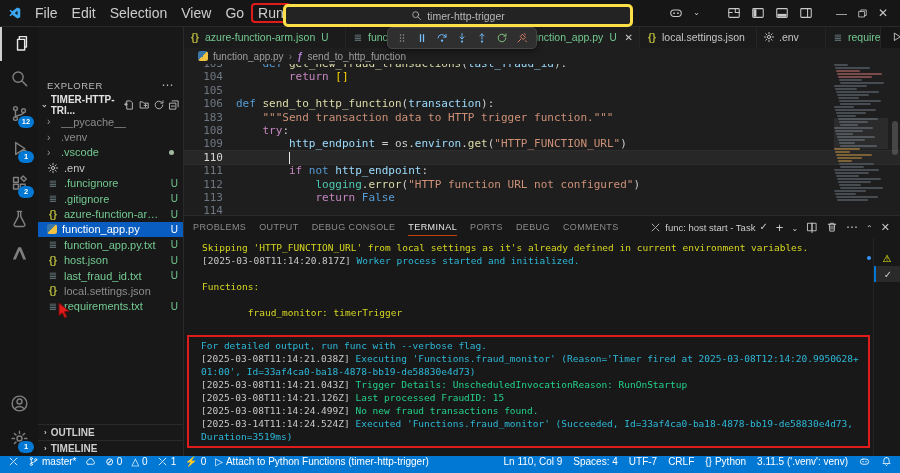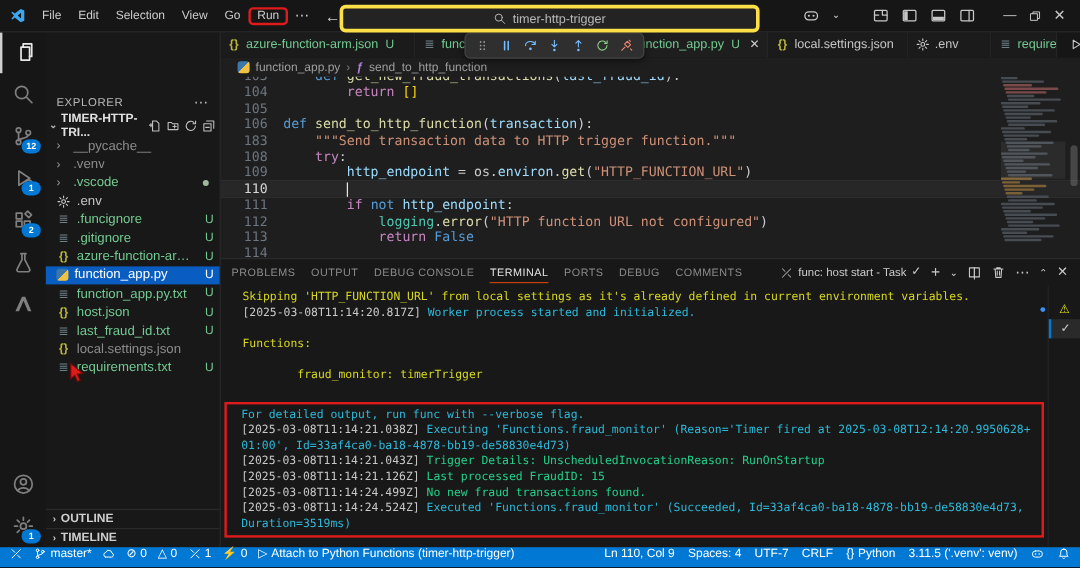--- a/index.html
+++ b/index.html
@@ -8,21 +8,21 @@
        --acc:#0078d4;--ann:#e01b1b;--untracked:#73c991;
        --tyel:#d7d722;--tcyan:#2eb8d8;--tgreen:#23d18b;}
   .ic{display:inline-flex;width:14px;height:14px;flex:none;align-items:center;justify-content:center;}
   .ic svg{width:100%;height:100%;stroke:currentColor;fill:none;stroke-width:1.2;stroke-linecap:round;stroke-linejoin:round;}
   .ic.lg{width:19px;height:19px}.ic.sm{width:12px;height:12px}.ic.xs{width:11px;height:11px}
   .glyph{font-size:11px;line-height:1;flex:none}
 
   
   .titlebar{position:absolute;top:0;left:0;right:0;height:26px;background:#161616;
             border-bottom:1px solid #2a2a2a;display:flex;align-items:center;z-index:30;}
-  .menu-item{padding:1px 7px;font-size:10px;color:#cccccc;border-radius:4px;cursor:default}
+  .menu-item{padding:1px 7px;font-size:14px;color:#cccccc;border-radius:4px;cursor:default}
   .menu-item.red-outline{border:2px solid var(--ann);padding:0 5px;}
   .menu-more{padding:0 6px;color:#ccc;font-size:12px}
   .nav-arrow{color:#cfcfcf;font-size:13px;padding:0 7px}
   .searchbox{position:absolute;left:283px;top:4px;width:344px;height:17px;background:#232323;
              border:3px solid #fde047;border-radius:5px;display:flex;align-items:center;
              justify-content:center;gap:5px;font-size:10.5px;color:#b8b8b8;}
   .win-right{margin-left:auto;display:flex;align-items:center;gap:13px;padding-right:12px;color:#c8c8c8}
   .win-right .grp{display:flex;align-items:center;gap:10px}
 
   
@@ -651,21 +651,21 @@
           <div class="tline"><span class="t-yellow">        fraud_monitor: timerTrigger</span></div>
           <div class="tline"> </div>
         </div>
       <div class="red-box">
         <div>
             <div class="tline"><span class="t-cyan">For detailed output, run func with --verbose flag.</span></div>
             <div class="tline"><span class="t-ts">[2025-03-08T11:14:21.038Z] </span><span class="t-cyan">Executing 'Functions.fraud_monitor' (Reason='Timer fired at 2025-03-08T12:14:20.9950628+01:00', Id=33af4ca0-ba18-4878-bb19-de58830e4d73)</span></div>
             <div class="tline"><span class="t-ts">[2025-03-08T11:14:21.043Z] </span><span class="t-green">Trigger Details: UnscheduledInvocationReason: RunOnStartup</span></div>
             <div class="tline"><span class="t-ts">[2025-03-08T11:14:21.126Z] </span><span class="t-green">Last processed FraudID: 15</span></div>
             <div class="tline"><span class="t-ts">[2025-03-08T11:14:24.499Z] </span><span class="t-green">No new fraud transactions found.</span></div>
-            <div class="tline"><span class="t-ts">[2025-03-08T11:14:24.524Z] </span><span class="t-cyan">Executed 'Functions.fraud_monitor' (Succeeded, Id=33af4ca0-ba18-4878-bb19-de58830e4d73, Duration=3519ms)</span></div>
+            <div class="tline"><span class="t-ts">[2025-03-14T11:14:24.524Z] </span><span class="t-cyan">Executed 'Functions.fraud_monitor' (Succeeded, Id=33af4ca0-ba18-4878-bb19-de58830e4d73, Duration=3519ms)</span></div>
           </div>
       </div>
     </div>
     <div class="term-sidebar">
       <div class="blue-dot"></div>
       <div class="ts-row" style="margin-top:12px">
         <span class="warn">⚠</span>
       </div>
       <div class="ts-row sel">
         <span>✓</span>

